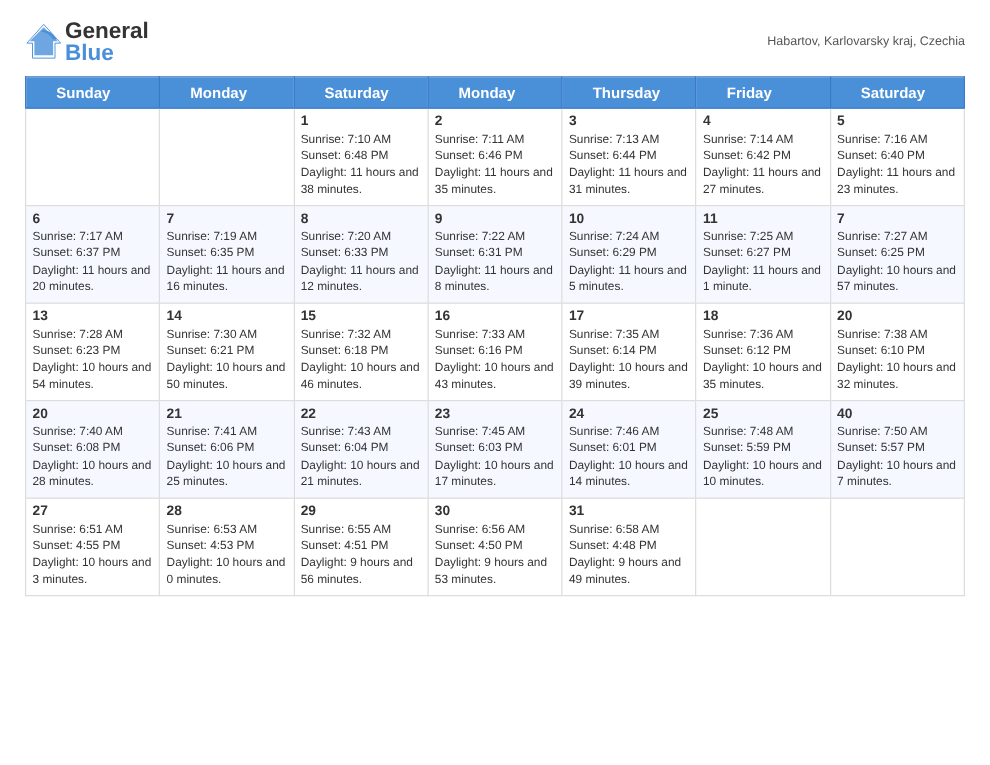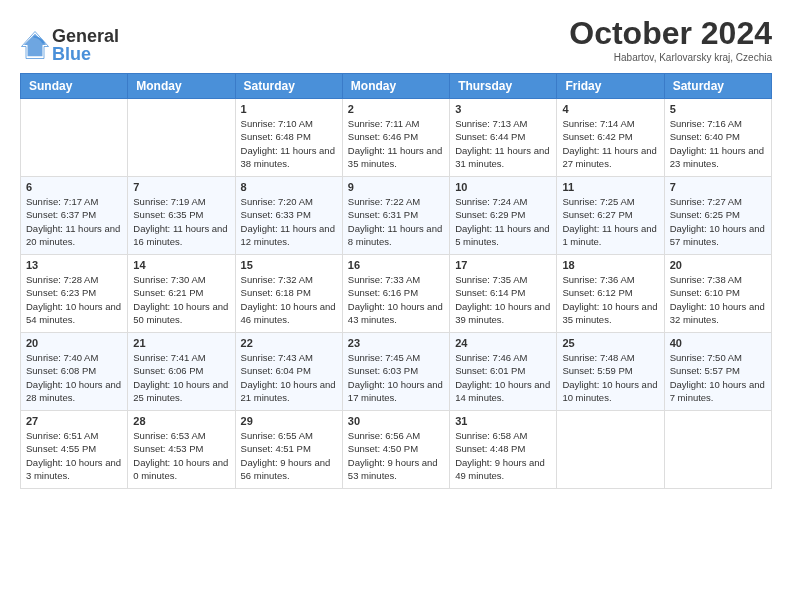--- a/index.html
+++ b/index.html
@@ -12,21 +12,21 @@
     }
     .page {
       width: 792px;
       min-height: 612px;
       padding: 15px 20px 10px 20px;
       background: #fff;
     }
     .header {
       display: flex;
       justify-content: space-between;
-      align-items: flex-end;
+      align-items: center;
       margin-bottom: 10px;
     }
     .logo {
       display: flex;
       align-items: center;
     }
     .logo-text {
       display: flex;
       flex-direction: column;
       line-height: 1;
@@ -60,21 +60,21 @@
     }
     .calendar {
       width: 100%;
       border-collapse: collapse;
     }
     .calendar th {
       background-color: #4a90d9;
       color: #fff;
       font-size: 12px;
       font-weight: bold;
-      padding: 5px 8px;
+      padding: 5px 24px;
       text-align: left;
       border: 1px solid #3a7bc8;
       margin-top: 21px;
     }
     .calendar td {
       width: 14.28%;
       vertical-align: top;
       padding: 4px 5px;
       border: 1px solid #ddd;
       font-size: 10px;
@@ -114,21 +114,20 @@
         <polygon points="20,5 35,20 30,20 30,35 10,35 10,20 5,20" fill="#4a90d9" opacity="0.8"></polygon>
         <polygon points="20,2 38,22 32,22 32,38 8,38 8,22 2,22" fill="none" stroke="#4a90d9" stroke-width="1"></polygon>
         <path d="M18,8 Q28,8 34,18 L30,18 Q25,10 18,10 Z" fill="#4a90d9"></path>
       </svg>
       <div class="logo-text">
         <span class="logo-general">General</span>
         <span class="logo-blue">Blue</span>
       </div>
     </div>
     <div class="title-section">
-      <div class="month-title">October 2024</div>
       <div class="location">Habartov, Karlovarsky kraj, Czechia</div>
     </div>
   </div>
 
   <table class="calendar">
     <thead>
       <tr>
       <th>Sunday</th>
           <th>Monday</th>
           <th>Saturday</th>

